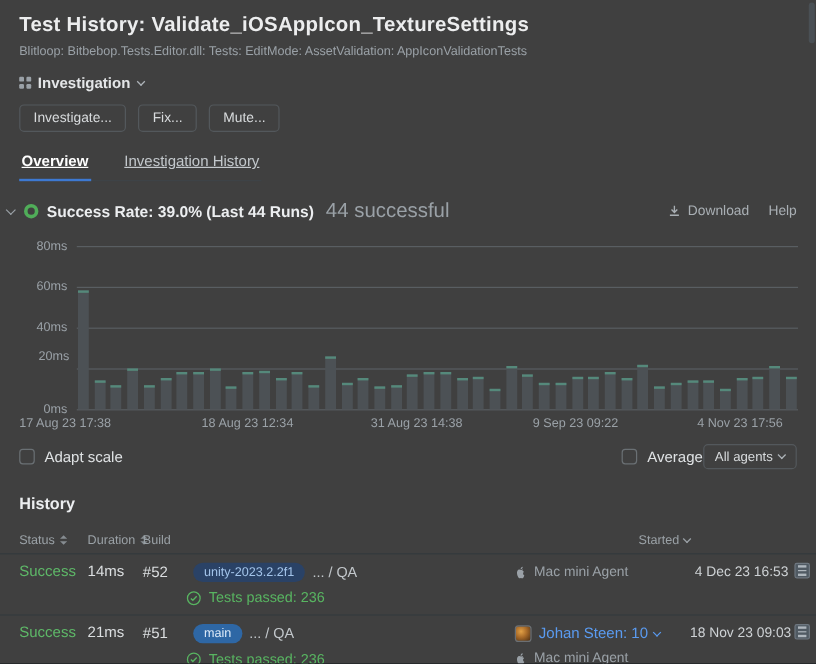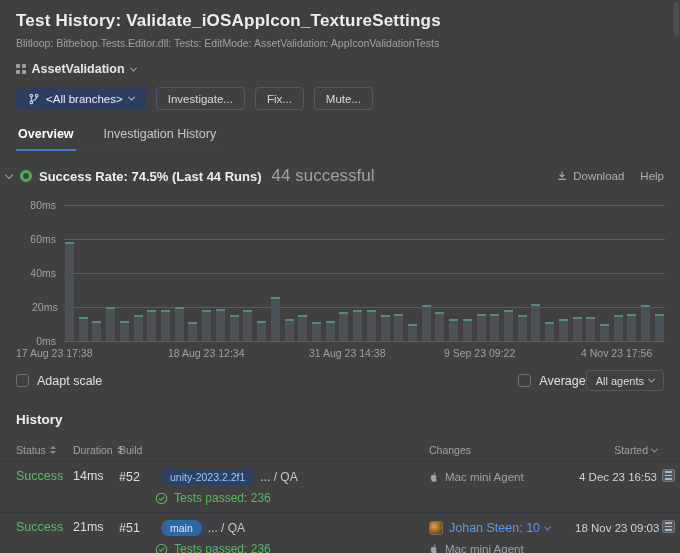--- a/index.html
+++ b/index.html
@@ -18,21 +18,21 @@
   .grid-icon { display:grid; grid-template-columns:4px 4px; grid-gap:1.5px; }
   .grid-icon i { width:4px; height:4px; background:#9aa1a7; border-radius:1px; }
   .chev { display:inline-block; width:5px; height:5px; border-right:1.5px solid #aeb4b9; border-bottom:1.5px solid #aeb4b9; transform:rotate(45deg) translate(-1px,-1px); }
   
   .actions-row { display:flex; align-items:center; gap:10px; margin:11px 16px 0 16px; }
   .btn { display:inline-flex; align-items:center; gap:6px; height:23px; padding:0 11px; border:1px solid #53585c; border-radius:4px; background:transparent; color:#d8dbdd; font-size:11.5px; cursor:pointer; font-family:inherit; }
   .btn-branch { background:#2d3e60; border:1px solid #2d3e60; color:#e9eefb; }
   .btn-branch .chev { border-color:#c4cede; }
   
   .tabs { display:flex; gap:26px; margin:17px 16px 0 16px; width:fit-content; border-bottom:1px solid #3e4347; }
-  .tab { font-size:12.5px; padding:0 2px 8px 2px; color:#c3c8cc; cursor:pointer; }
+  .tab { font-size:12.5px; padding:0 2px 8px 2px; color:#c3c8cc; cursor:pointer;text-decoration:underline; }
   .tab.active { color:#ffffff; font-weight:bold; border-bottom:2px solid #3d79d2; margin-bottom:-1px; }
   
   .rate-row { display:flex; align-items:center; margin:15px 16px 0 6px; }
   .rate-chev { width:6px; height:6px; border-right:1.5px solid #9aa1a7; border-bottom:1.5px solid #9aa1a7; transform:rotate(45deg); margin:0 8px 2px 0; }
   .ring { width:12px; height:12px; border:3px solid #50ad59; border-radius:50%; margin-right:7px; }
   .rate-title { font-size:13px; font-weight:bold; color:#eceef0; }
   .rate-note { font-size:17px; color:#9aa1a7; margin-left:10px; }
   .rate-right { margin-left:auto; display:flex; align-items:center; gap:16px; font-size:11.5px; color:#a9afb4; }
   .rate-right .item { display:flex; align-items:center; gap:5px; cursor:pointer; }
   
@@ -95,57 +95,45 @@
     <div class="subtitle">Blitloop: Bitbebop.Tests.Editor.dll: Tests: EditMode: AssetValidation: AppIconValidationTests</div>
   </div>
 
   <div class="project-row">
     <span class="grid-icon">
         <i></i>
         <i></i>
         <i></i>
         <i></i>
       </span>
-    <span>AssetValidation</span>
+    <span>Investigation</span>
     <span class="chev"></span>
   </div>
 
   <div class="actions-row">
-    <button class="btn btn-branch">
-      <svg width="12" height="12" viewBox="0 0 16 16">
-        <g fill="none" stroke="#c4cede" stroke-width="1.5">
-          <circle cx="4.5" cy="3.5" r="1.7"></circle>
-            <circle cx="11.5" cy="3.5" r="1.7"></circle>
-            <circle cx="4.5" cy="12.5" r="1.7"></circle>
-          <path d="M4.5 5.2v5.6 M11.5 5.2c0 3-3 4.3-5.5 4.6"></path>
-        </g>
-      </svg>
-      <span>&lt;All branches&gt;</span>
-      <span class="chev"></span>
-    </button>
     <button class="btn">
         <span>Investigate...</span>
       </button>
     <button class="btn">
         <span>Fix...</span>
       </button>
     <button class="btn">
         <span>Mute...</span>
       </button>
   </div>
 
   <div class="tabs">
     <div class="tab active">Overview</div>
     <div class="tab">Investigation History</div>
   </div>
 
   <div class="rate-row">
     <span class="rate-chev"></span>
     <span class="ring"></span>
-    <span class="rate-title">Success Rate: 74.5% (Last 44 Runs)</span>
+    <span class="rate-title">Success Rate: 39.0% (Last 44 Runs)</span>
     <span class="rate-note">44 successful</span>
     <span class="rate-right">
       <span class="item">
         <svg width="12" height="12" viewBox="0 0 16 16">
           <g fill="none" stroke="#a9afb4" stroke-width="1.5">
               <path d="M8 2v7 M4.8 6.2 8 9.4l3.2-3.2 M3 12.5h10"></path>
             </g>
         </svg>
         <span>Download</span>
       </span>
@@ -160,21 +148,21 @@
         <div class="gridline" style="top: 6px;"></div>
         <div class="gridline" style="top: 40px;"></div>
         <div class="gridline" style="top: 74px;"></div>
         <div class="gridline" style="top: 108px;"></div>
         <div class="gridline" style="top: 142px;"></div>
       </div>
     <div id="ylab-layer">
         <div class="ylab" style="top: 0px;">80ms</div>
         <div class="ylab" style="top: 34px;">60ms</div>
         <div class="ylab" style="top: 68px;">40ms</div>
-        <div class="ylab" style="top: 102px; padding-left: 32px;">20ms</div>
+        <div class="ylab" style="top: 92px; padding-left: 32px;">20ms</div>
         <div class="ylab" style="top: 136px;">0ms</div>
       </div>
     <div class="bars" id="bars">
         <div class="bar" title="58ms" style="height: 99px;"></div>
         <div class="bar" title="14ms" style="height: 24px;"></div>
         <div class="bar" title="12ms" style="height: 20px;"></div>
         <div class="bar" title="20ms" style="height: 34px;"></div>
         <div class="bar" title="12ms" style="height: 20px;"></div>
         <div class="bar" title="15ms" style="height: 26px;"></div>
         <div class="bar" title="18ms" style="height: 31px;"></div>
@@ -255,23 +243,20 @@
     <span class="th">
       <span>Duration</span>
       <span class="sort">
           <i class="up"></i>
           <i class="dn"></i>
         </span>
     </span>
     <span class="th">
       <span>Build</span>
     </span>
-    <span class="th">
-      <span>Changes</span>
-    </span>
     <span class="th th-started">
       <span>Started</span>
       <span class="chev"></span>
     </span>
     <span></span>
   </div>
 
   <div id="rows">
       <div class="hrow">
         <div class="c-status">Success</div>

